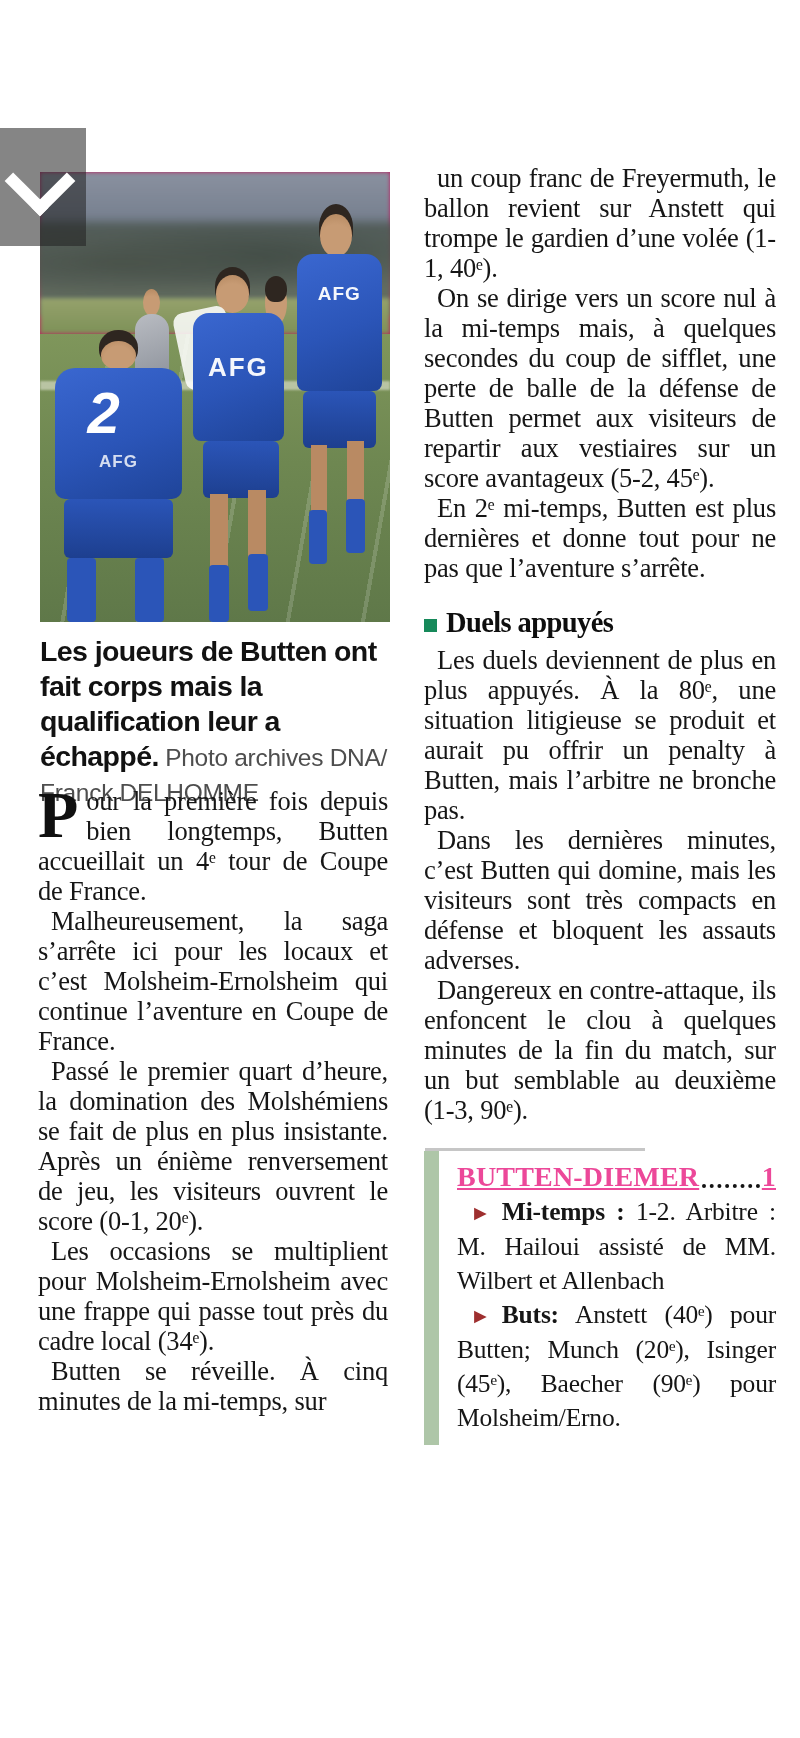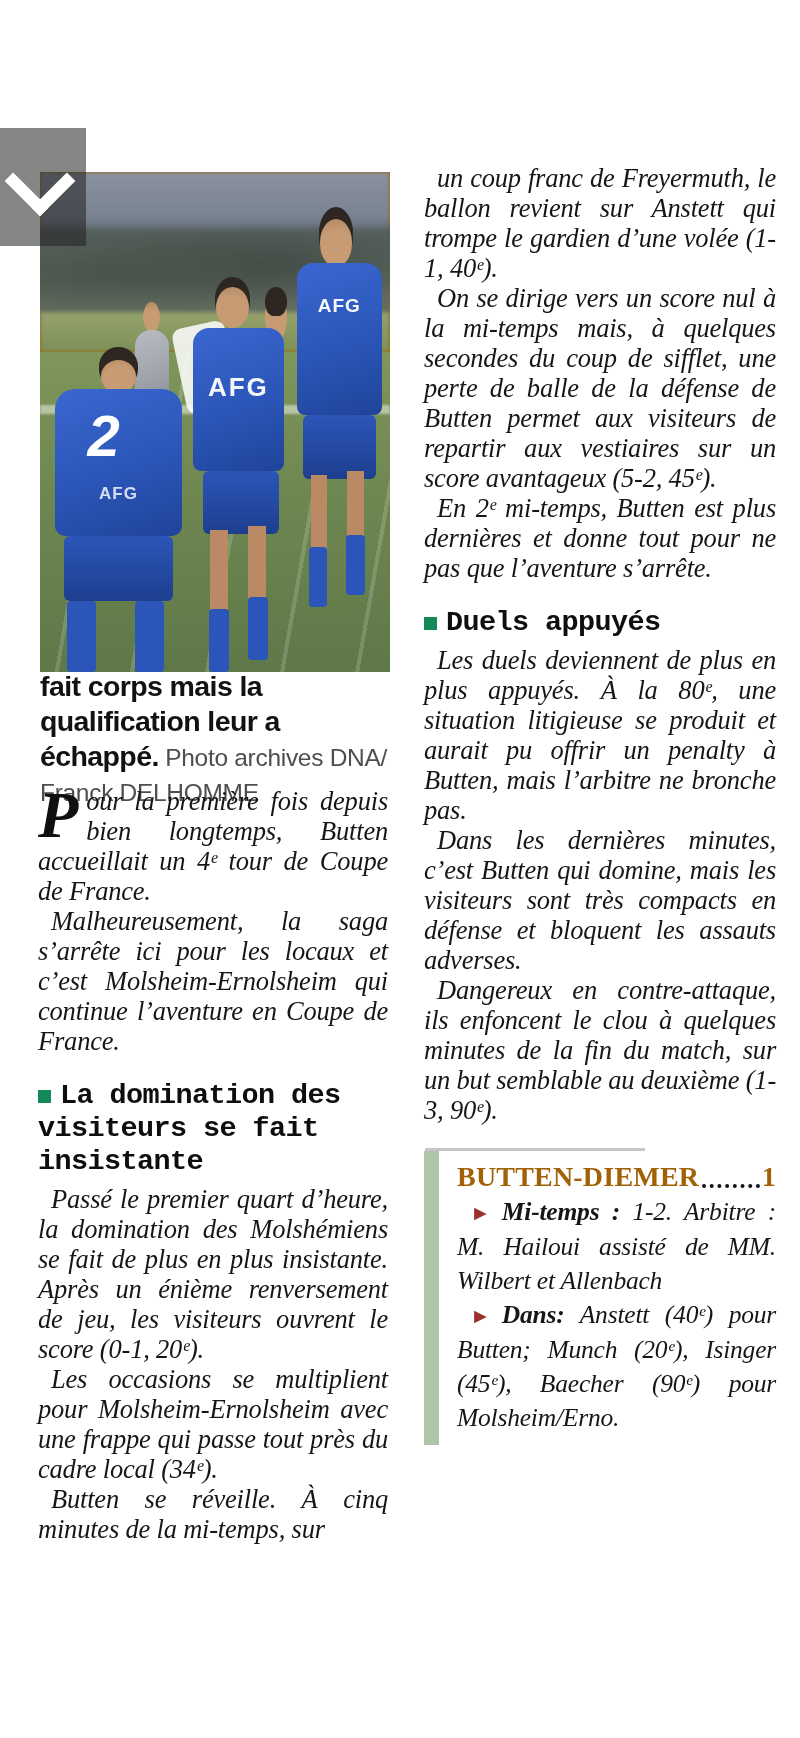--- a/index.html
+++ b/index.html
@@ -12,22 +12,22 @@
            font-size:58px; line-height:63px; letter-spacing:-1.5px; color:#141414; }
 
   
   .check-overlay { position:absolute; left:0; top:128px; width:86px; height:118px;
                    background:rgba(32,32,32,0.55); z-index:6; cursor:pointer; }
   .chev { position:absolute; left:15px; top:28px; width:38px; height:38px;
           border-right:12px solid #fff; border-bottom:12px solid #fff;
           transform:rotate(45deg); }
 
   
-  .photo { position:absolute; left:40px; top:172px; width:350px; height:500px; overflow:hidden;
-           background:#a16207; z-index:1;text-decoration:underline; }
+  .photo { position:absolute; left:40px; top:172px; width:350px; height:450px; overflow:hidden;
+           background:#be185d; z-index:1;text-decoration:underline; }
   .ph { position:absolute; }
   .sky   { left:0; right:0; top:0; height:32%; background:linear-gradient(180deg,#8a91a0 0%,#707a89 45%,#5d6674 75%,#5c6a57 100%); filter:blur(2px); }
   .trees { left:-4%; right:-4%; top:11%; height:17%; filter:blur(5px);
            background:radial-gradient(ellipse at 25% 55%,#49524a 0%,transparent 62%),
                       radial-gradient(ellipse at 62% 45%,#404b45 0%,transparent 58%),
                       linear-gradient(180deg,rgba(74,84,78,.85),rgba(105,115,88,.6)); }
   .midband { left:0; right:0; top:28%; height:8%; background:linear-gradient(180deg,#96a26c,#7d9158); filter:blur(2px); }
   .fence { left:0; right:0; top:46.5%; height:9px; background:rgba(238,238,226,0.55); filter:blur(1px); }
   .grass { left:0; right:0; top:36%; bottom:0;
            background:repeating-linear-gradient(100deg,rgba(255,255,255,0) 0 70px,rgba(255,255,255,0.16) 70px 74px),
@@ -49,37 +49,37 @@
   
   .caption { position:absolute; left:40px; top:634px; width:350px; text-align:left; }
   .cap-bold { font-family:"Liberation Sans","DejaVu Sans",sans-serif; font-weight:bold;
               font-size:28.5px; line-height:35px; letter-spacing:-0.6px; color:#121212; }
   .cap-credit { font-family:"Liberation Sans","DejaVu Sans",sans-serif; font-size:24.5px;
                 line-height:35px; letter-spacing:-0.3px; color:#4e4e4e; }
 
   
   .col { position:absolute; font-size:26.5px; line-height:30px; color:#161616;
          text-align:justify; letter-spacing:-0.2px; }
-  .col p { margin:0; text-indent:13px;font-style:italic; }
+  .col p { margin:0; text-indent:13px; }
   .col-left  { left:38px;  top:786px; width:350px; }
   .col-right { left:424px; top:163px; width:352px; }
   .has-drop { text-indent:0 !important; }
   .dropcap { float:left; font-family:"Liberation Serif","DejaVu Serif",serif; font-weight:bold;
              font-size:66px; line-height:52px; padding:3px 8px 0 0; color:#101010; }
-  .subhead { margin:23px 0 6px 0; font-family:Liberation Mono, monospace;
+  .subhead { margin:23px 0 6px 0; font-family:Liberation Serif, serif;
              font-weight:bold; font-size:28.5px; line-height:33px; letter-spacing:-0.6px;
              color:#0e0e0e; text-align:left; }
   .bullet { display:inline-block; width:13px; height:13px; background:#16895a; margin-right:9px; }
 
   
   .scorebox { position:relative; margin-top:24px; padding:9px 0 4px 33px; }
   .greenbar { position:absolute; left:0; top:2px; bottom:-6px; width:15px; background:#aec6a8; }
   .topline  { position:absolute; left:1px; top:-1px; width:220px; height:3px; background:#c6c6c6; }
   .score-row { display:flex; align-items:flex-start; font-weight:bold; font-size:28px;
-               line-height:37px; color:#a16207; letter-spacing:0.2px; }
+               line-height:37px; color:#ec4899; letter-spacing:0.2px;text-decoration:underline; }
   .leader { flex:1; align-self:flex-end; margin:0 2px 7px 3px; border-bottom:4px dotted #141414; }
   .boxline { margin:2px 0 0 0; font-size:25.5px; line-height:34px; text-align:justify;
              text-indent:10px; color:#161616; }
   .boxline b { font-weight:bold; }
   .arrow { color:#9e2f2f; font-size:21px; margin-right:11px; letter-spacing:0; }
 </style>
 </head>
 <body>
 
 <div class="page">
@@ -143,21 +143,20 @@
     </div>
   </div>
 
   <div class="caption">
     <span class="cap-bold">Les joueurs de Butten ont fait corps mais la qualification leur a échappé.</span><span class="cap-credit"> Photo archives DNA/ Franck DELHOMME</span>
   </div>
 
   <div class="col col-left">
     <p class="has-drop"><span class="dropcap">P</span><span>our la première fois depuis bien longtemps, Butten accueillait un 4ᵉ tour de Coupe de France.</span></p>
     <p>Malheureusement, la saga s’arrête ici pour les locaux et c’est Molsheim-Ernolsheim qui continue l’aventure en Coupe de France.</p>
-    <h2 class="subhead"><span class="bullet"></span><span>La domination des visiteurs se fait insistante</span></h2>
     <p>Passé le premier quart d’heure, la domination des Molshémiens se fait de plus en plus insistante. Après un énième renversement de jeu, les visiteurs ouvrent le score (0-1, 20ᵉ).</p>
     <p>Les occasions se multiplient pour Molsheim-Ernolsheim avec une frappe qui passe tout près du cadre local (34ᵉ).</p>
     <p>Butten se réveille. À cinq minutes de la mi-temps, sur</p>
   </div>
 
   <div class="col col-right">
     <p>un coup franc de Freyermuth, le ballon revient sur Anstett qui trompe le gardien d’une volée (1-1, 40ᵉ).</p>
     <p>On se dirige vers un score nul à la mi-temps mais, à quelques secondes du coup de sifflet, une perte de balle de la défense de Butten permet aux visiteurs de repartir aux vestiaires sur un score avantageux (5-2, 45ᵉ).</p>
     <p>En 2ᵉ mi-temps, Butten est plus dernières et donne tout pour ne pas que l’aventure s’arrête.</p>
     <h2 class="subhead"><span class="bullet"></span><span>Duels appuyés</span></h2>
@@ -167,17 +166,17 @@
 
     <div class="scorebox">
       <div class="greenbar"></div>
       <div class="topline"></div>
       <div class="score-row">
         <span>BUTTEN-DIEMER</span>
         <span class="leader"></span>
         <span>1</span>
       </div>
       <p class="boxline"><span class="arrow">►</span><b>Mi-temps :</b><span> 1-2. Arbitre : M. Hailoui assisté de MM. Wilbert et Allenbach</span></p>
-      <p class="boxline"><span class="arrow">►</span><b>Dans:</b><span> Anstett (40ᵉ) pour Butten; Munch (20ᵉ), Isinger (45ᵉ), Baecher (90ᵉ) pour Molsheim/Erno.</span></p>
+      <p class="boxline"><span class="arrow">►</span><b>Buts:</b><span> Anstett (40ᵉ) pour Butten; Munch (20ᵉ), Isinger (45ᵉ), Baecher (90ᵉ) pour Molsheim/Erno.</span></p>
     </div>
   </div>
 
 </div>
 
 </body></html>

